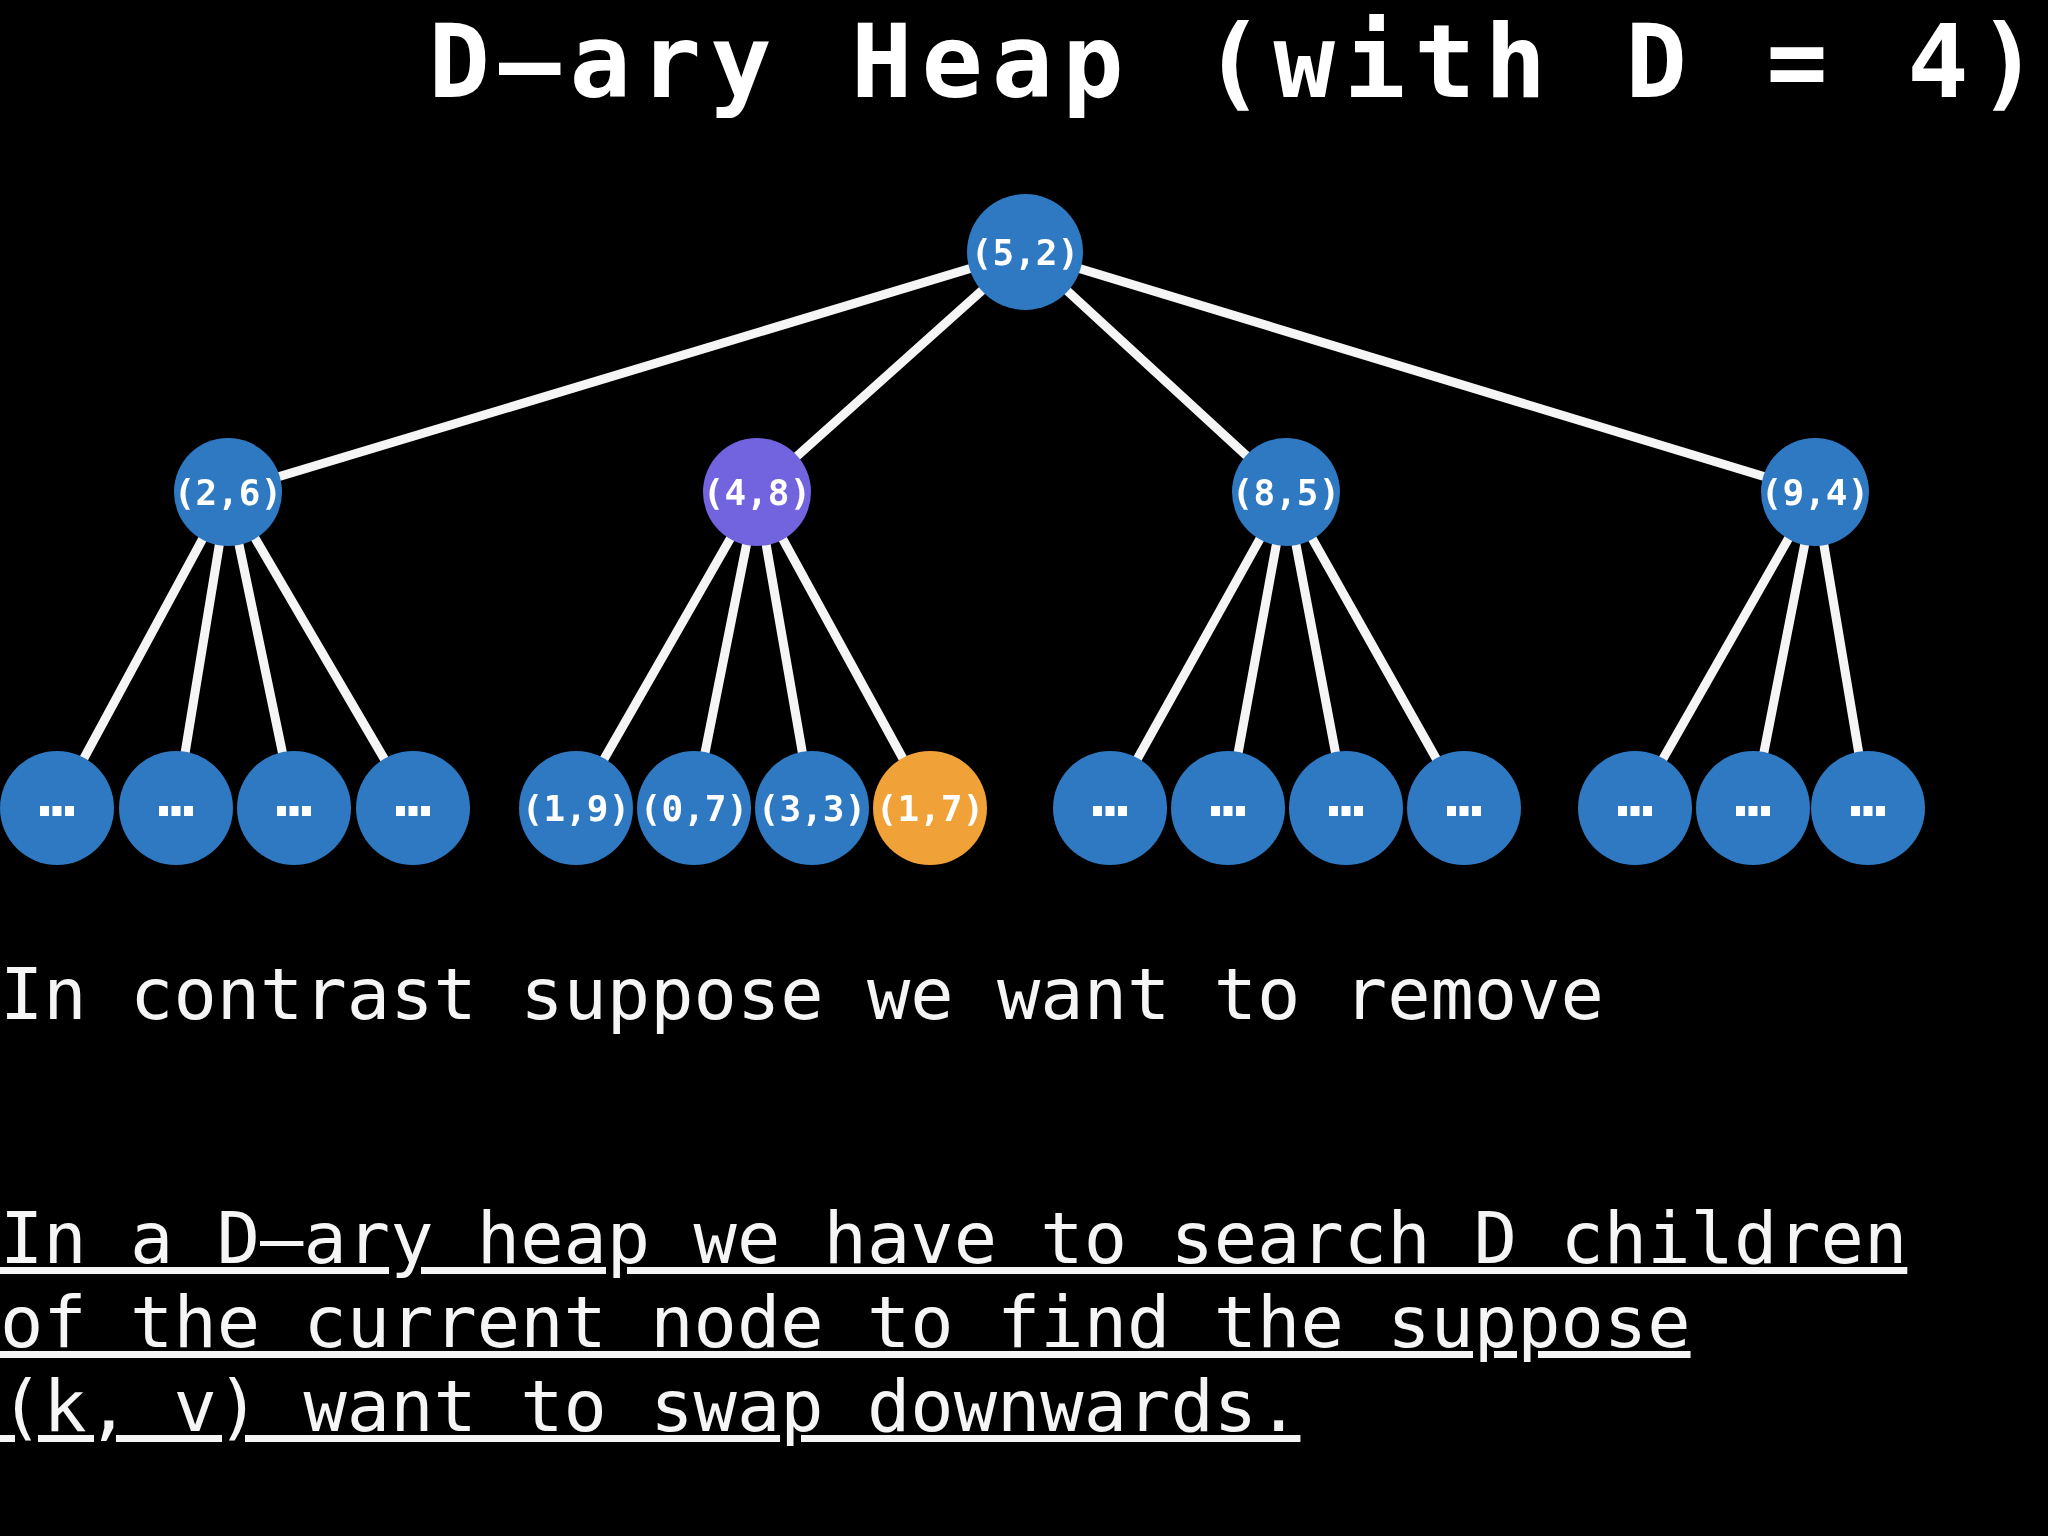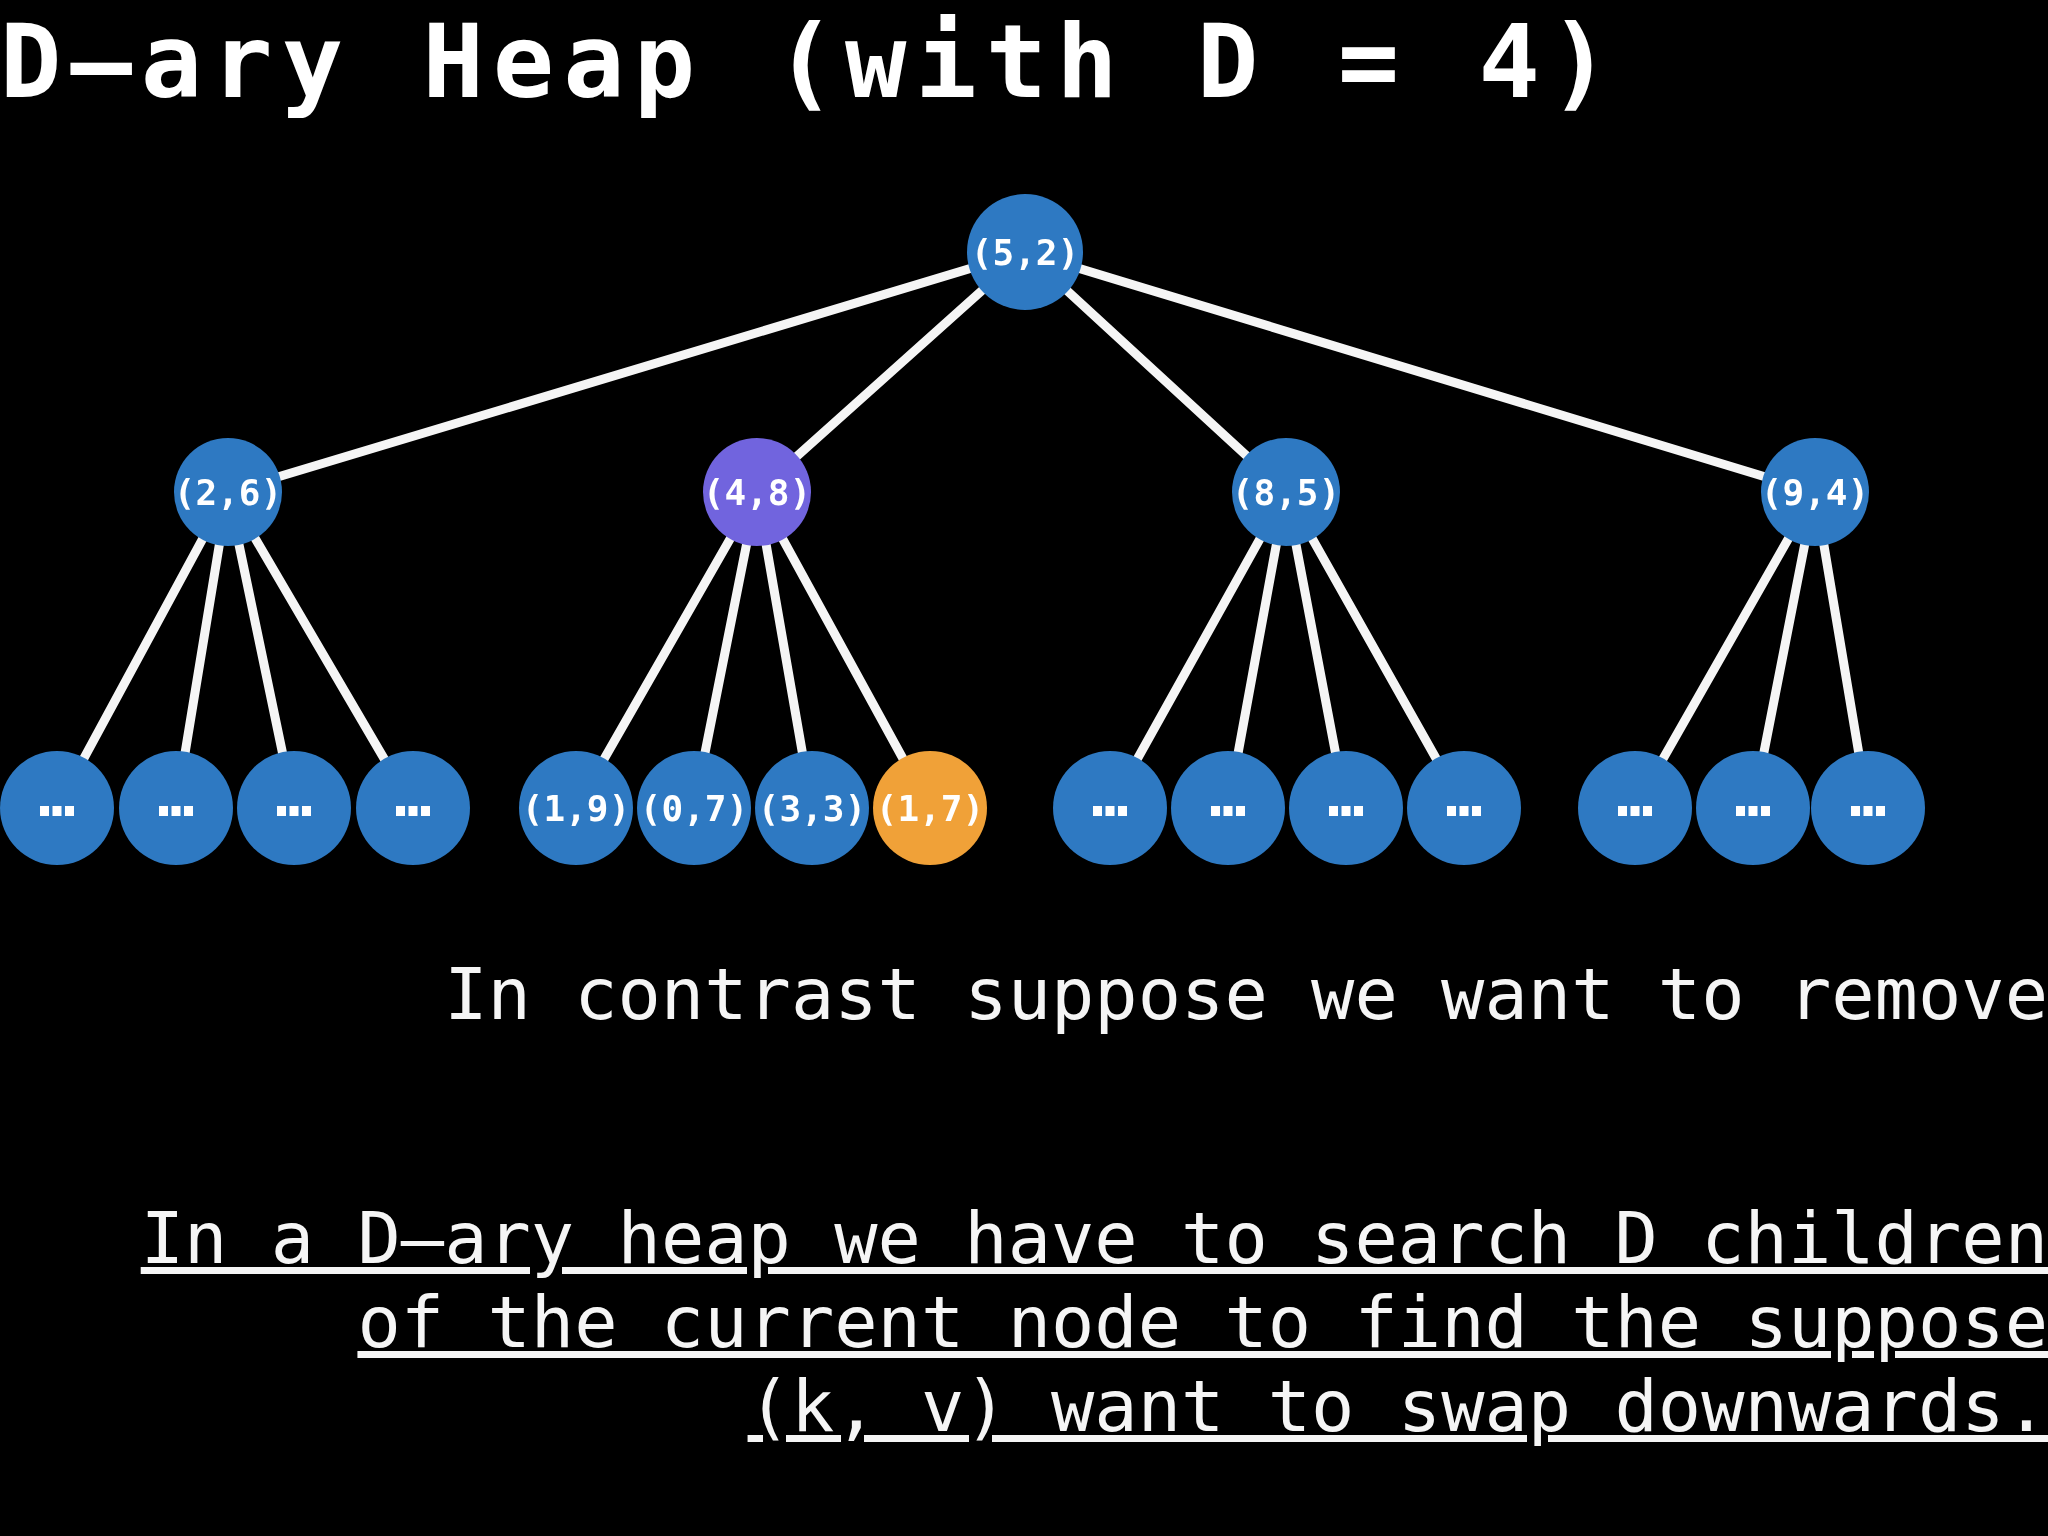--- a/index.html
+++ b/index.html
@@ -13,37 +13,37 @@
     height: 1536px;
     background: #000000;
     overflow: hidden;
     font-family: "DejaVu Sans Mono", monospace;
   }
   .title {
     position: absolute;
     top: 2px;
     left: 0;
     width: 2048px;
-    text-align: left;
+    text-align: right;
     color: #ffffff;
     font-weight: bold;
     font-size: 102px;
     letter-spacing: 9px;
     white-space: nowrap;
   }
   .tree-svg {
     position: absolute;
     top: 0;
     left: 0;
   }
   .para {
     position: absolute;
     left: 0;
     width: 2048px;
-    text-align: right;
+    text-align: left;
     color: #f5f5f5;
     font-size: 72px;
     line-height: 84px;
     white-space: nowrap;
   }
   .para-1 { top: 952px; }
   .para-2 { top: 1196px; text-decoration: underline; }
 </style>
 </head>
 <body>

